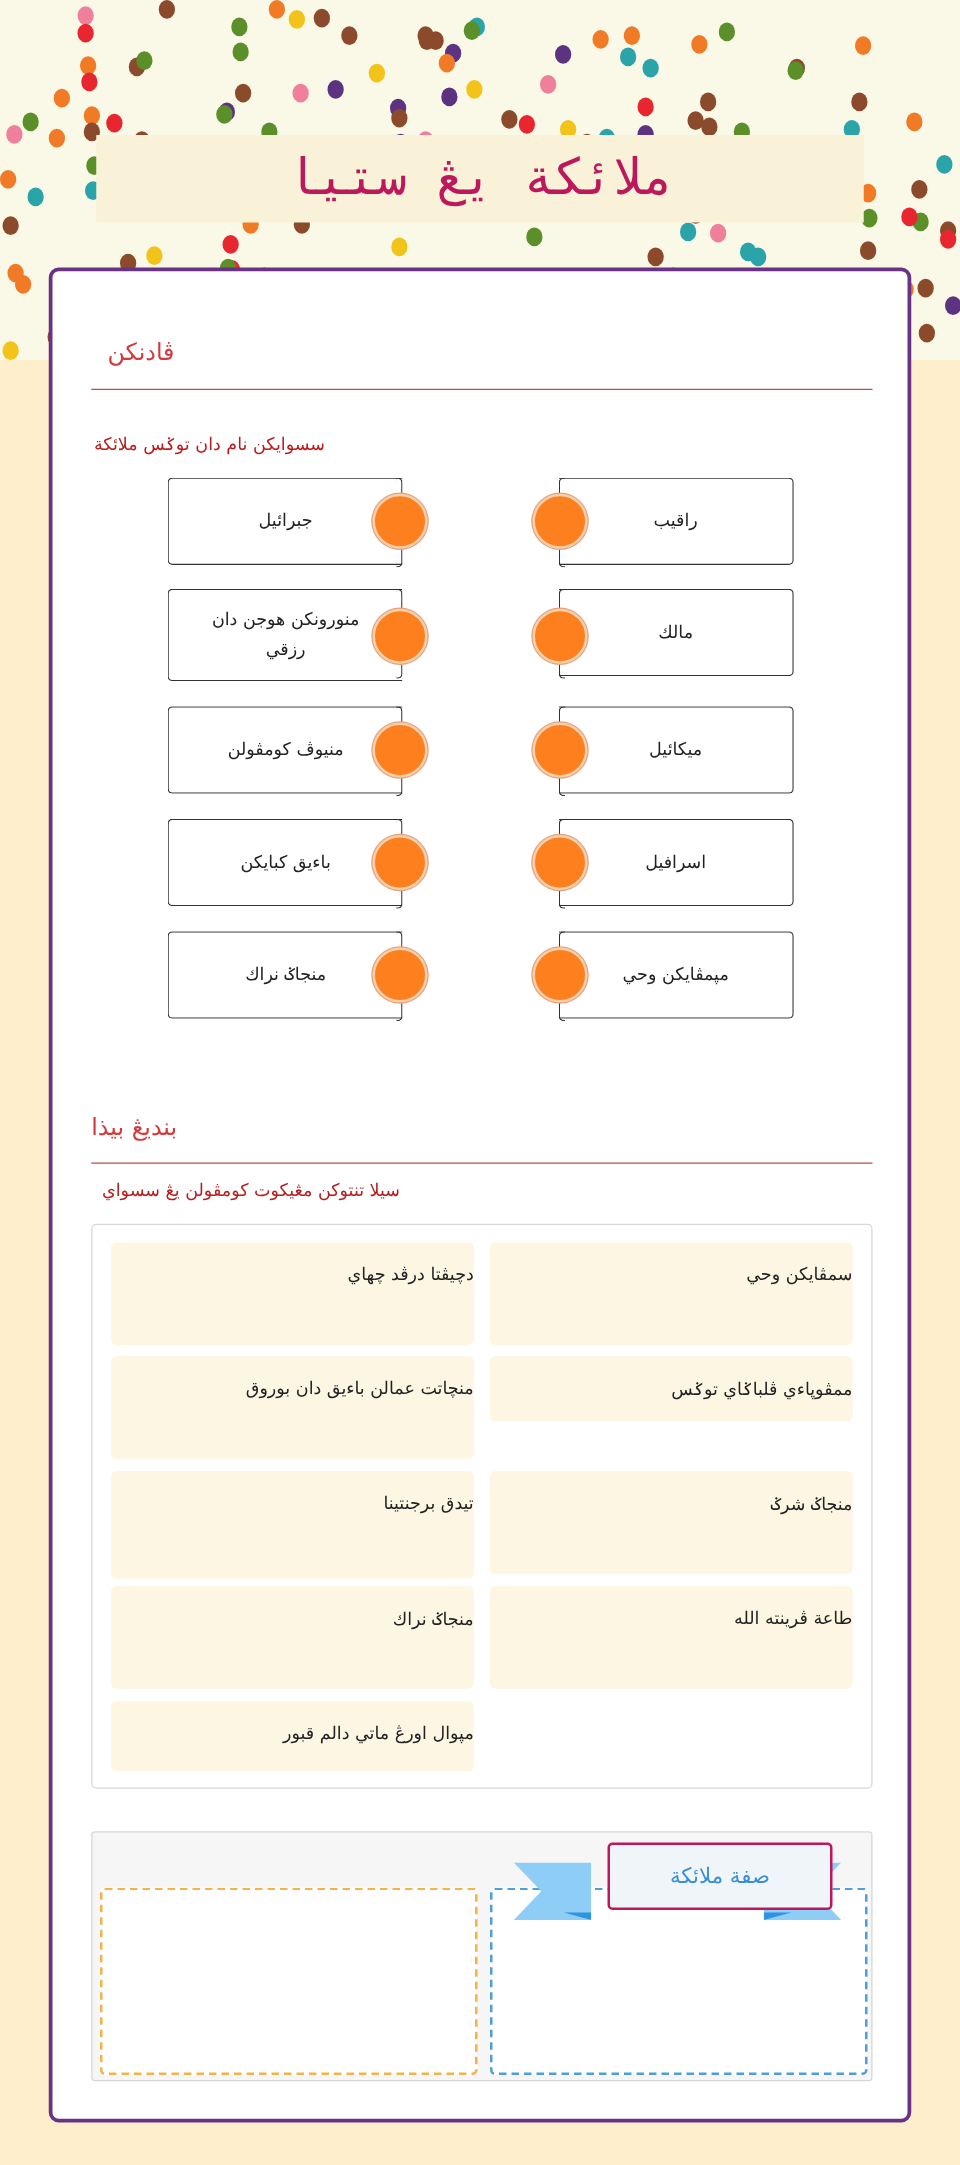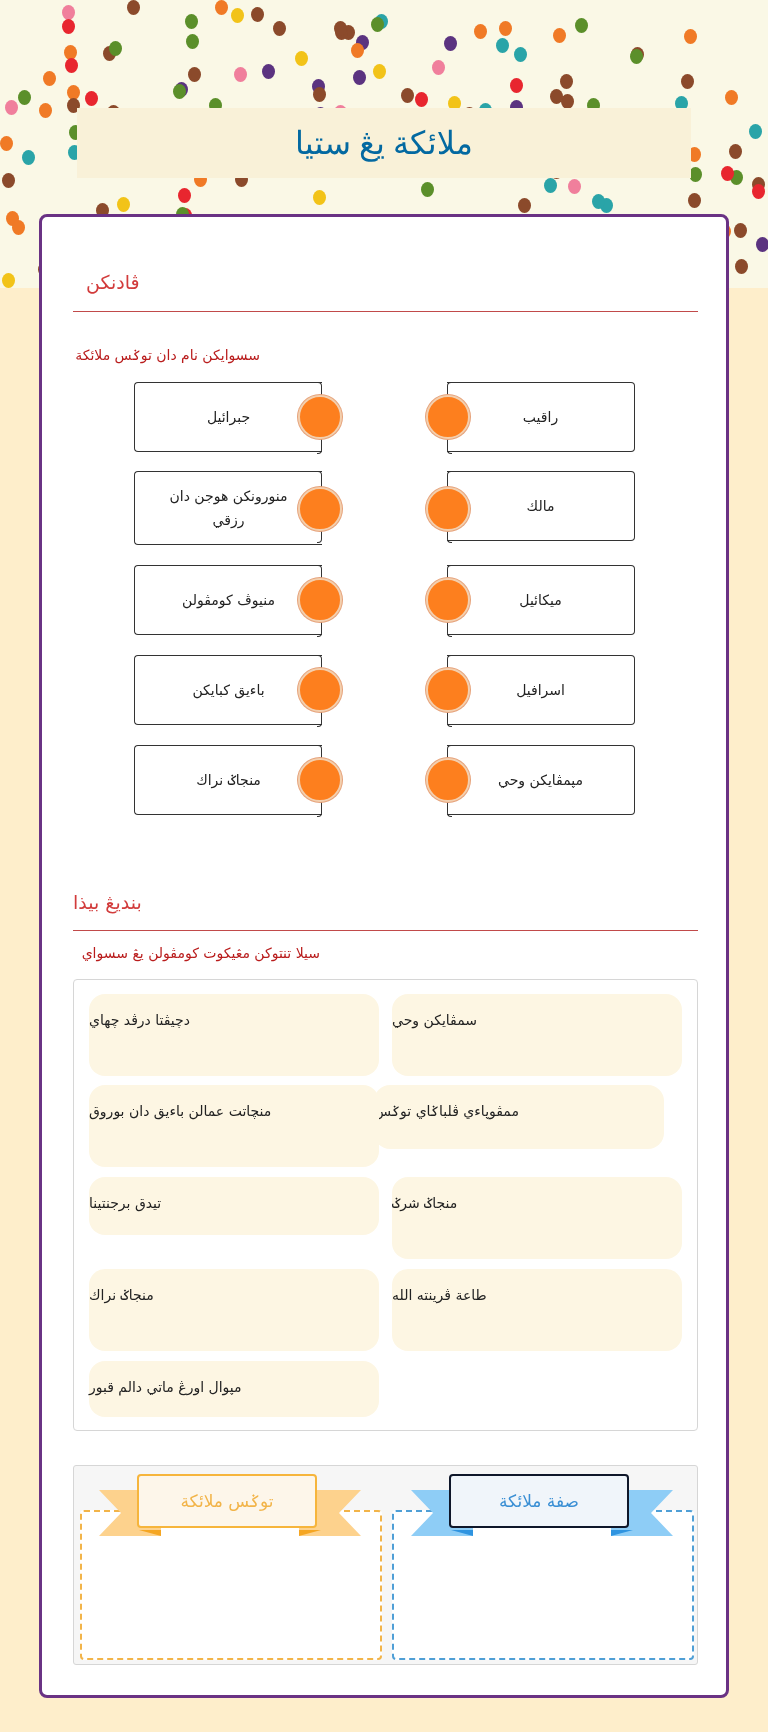--- a/index.html
+++ b/index.html
@@ -18,24 +18,24 @@
   }
   .dot {
     position: absolute; width: 13px; height: 15px; border-radius: 50%;
   }
   .title-banner {
     position: absolute; left: 77px; top: 108px; width: 614px; height: 70px;
     background: #f9f1d8;
     display: flex; align-items: center; justify-content: center;
   }
   .title-banner h1 {
-    font-family: Liberation Serif, serif;
+    font-family: Liberation Mono, monospace;
     font-weight: normal;
-    font-size: 32px;
-    color: #0369a1;
+    font-size: 40px;
+    color: #be185d;
     direction: rtl;
     letter-spacing: 1px;
   }
   .card {
     position: absolute; left: 39px; top: 214px; width: 690px; height: 1484px;
     background: #ffffff;
     border: 3px solid #6a3284;
     border-radius: 8px;
   }
   .section-title {
@@ -77,44 +77,44 @@
     cursor: pointer;
     z-index: 2;
   }
   .sort-panel {
     position: absolute; left: 31px; top: 762px; width: 625px; height: 452px;
     border: 1px solid #d6d6d6; border-radius: 4px; background: #fff;
   }
   .sort-item {
     position: absolute; width: 290px;
     background: #fdf6e3;
-    border-radius: 16px;
+    border-radius: 4px;
     font-size: 14px; color: #222; direction: rtl;
-    text-align: left; padding-top: 18px;
+    text-align: right; padding-top: 18px;
   }
   .groups-panel {
     position: absolute; left: 31px; top: 1248px; width: 625px; height: 200px;
     border: 1px solid #d6d6d6; border-radius: 3px; background: #f6f6f6;
   }
   .drop-zone {
     position: absolute; top: 44px; width: 302px; height: 150px;
     border-radius: 4px; background: #fff;
   }
   .drop-zone.orange { left: 6px; border: 2px dashed #f2b449; }
   .drop-zone.blue { left: 318px; border: 2px dashed #4f9fd6; }
   .ribbon-wrap { position: absolute; top: 8px; width: 262px; height: 64px; }
   .ribbon-tail { position: absolute; top: 16px; width: 62px; height: 46px; }
   .ribbon-label {
     position: absolute; left: 38px; top: 0; width: 180px; height: 54px;
     border-radius: 4px;
     display: flex; align-items: center; justify-content: center;
     font-size: 17px; direction: rtl;
   }
   .ribbon-orange .ribbon-label { background: #fdf6ea; border: 2px solid #f6b53c; color: #f2b449; }
-  .ribbon-blue .ribbon-label { background: #f0f5fa; border: 2px solid #0f172a; color: #3a8fd4; }
+  .ribbon-blue .ribbon-label { background: #f0f5fa; border: 2px solid #be185d; color: #3a8fd4; margin-left: 37px; }
 </style>
 </head>
 <body>
 
 <div class="dots-bg" id="dots">
     <div class="dot" style="left: 372px; top: 157px; background: rgb(232, 38, 47);"></div>
     <div class="dot" style="left: 185px; top: 124px; background: rgb(240, 127, 156);"></div>
     <div class="dot" style="left: 59px; top: 246px; background: rgb(240, 127, 156);"></div>
     <div class="dot" style="left: 312px; top: 79px; background: rgb(91, 51, 128);"></div>
     <div class="dot" style="left: 499px; top: 21px; background: rgb(240, 122, 38);"></div>
@@ -319,44 +319,33 @@
   <div class="connector" style="left:384px; top:451px;"></div>
   <div class="connector" style="left:384px; top:541px;"></div>
 
   <div class="section-title" style="left:31px; top:674px;">بنديڠ بيذا</div>
   <div class="section-rule" style="top:713px;"></div>
   <div class="section-instr" style="top:728px; left:auto; right:406px;">سيلا تنتوكن مڠيكوت كومڤولن يڠ سسواي</div>
 
   <div class="sort-panel">
     <div class="sort-item" style="left:318px; top:14px; height:82px;"><span>سمڤايكن وحي</span></div>
     <div class="sort-item" style="left:15px; top:14px; height:82px;"><span>دچيڤتا درڤد چهاي</span></div>
-    <div class="sort-item" style="left:300px; top:105px; height:64px;"><span>ممڤوڽاءي ڤلباݢاي توݢس</span></div>
+    <div class="sort-item" style="left:318px; top:105px; height:52px;"><span>ممڤوڽاءي ڤلباݢاي توݢس</span></div>
     <div class="sort-item" style="left:15px; top:105px; height:82px;"><span>منچاتت عمالن باءيق دان بوروق</span></div>
     <div class="sort-item" style="left:318px; top:197px; height:82px;"><span>منجاݢ شرݢ</span></div>
-    <div class="sort-item" style="left:15px; top:197px; height:58px;"><span>تيدق برجنتينا</span></div>
+    <div class="sort-item" style="left:15px; top:197px; height:86px;"><span>تيدق برجنتينا</span></div>
     <div class="sort-item" style="left:318px; top:289px; height:82px;"><span>طاعة ڤرينته الله</span></div>
     <div class="sort-item" style="left:15px; top:289px; height:82px;"><span>منجاݢ نراك</span></div>
     <div class="sort-item" style="left:15px; top:381px; height:56px;"><span>مڽوال اورڠ ماتي دالم قبور</span></div>
   </div>
 
   <div class="groups-panel">
     <div class="drop-zone orange"></div>
     <div class="drop-zone blue"></div>
 
-    <div class="ribbon-wrap ribbon-orange" style="left:25px;">
-      <svg class="ribbon-tail" style="left:0;" viewBox="0 0 62 46">
-          <polygon points="0,0 62,0 62,46 0,46 22,23" fill="#fdd28d"></polygon>
-          <polygon points="40,40 62,40 62,46" fill="#f5a623"></polygon>
-        </svg>
-      <svg class="ribbon-tail" style="right:0;" viewBox="0 0 62 46">
-          <polygon points="0,0 62,0 40,23 62,46 0,46" fill="#fdd28d"></polygon>
-          <polygon points="0,40 22,40 0,46" fill="#f5a623"></polygon>
-        </svg>
-      <div class="ribbon-label">توݢس ملائكة</div>
-    </div>
 
     <div class="ribbon-wrap ribbon-blue" style="left:337px;">
       <svg class="ribbon-tail" style="left:0;" viewBox="0 0 62 46">
           <polygon points="0,0 62,0 62,46 0,46 22,23" fill="#8ecdf6"></polygon>
           <polygon points="40,40 62,40 62,46" fill="#2f94e0"></polygon>
         </svg>
       <svg class="ribbon-tail" style="right:0;" viewBox="0 0 62 46">
           <polygon points="0,0 62,0 40,23 62,46 0,46" fill="#8ecdf6"></polygon>
           <polygon points="0,40 22,40 0,46" fill="#2f94e0"></polygon>
         </svg>

